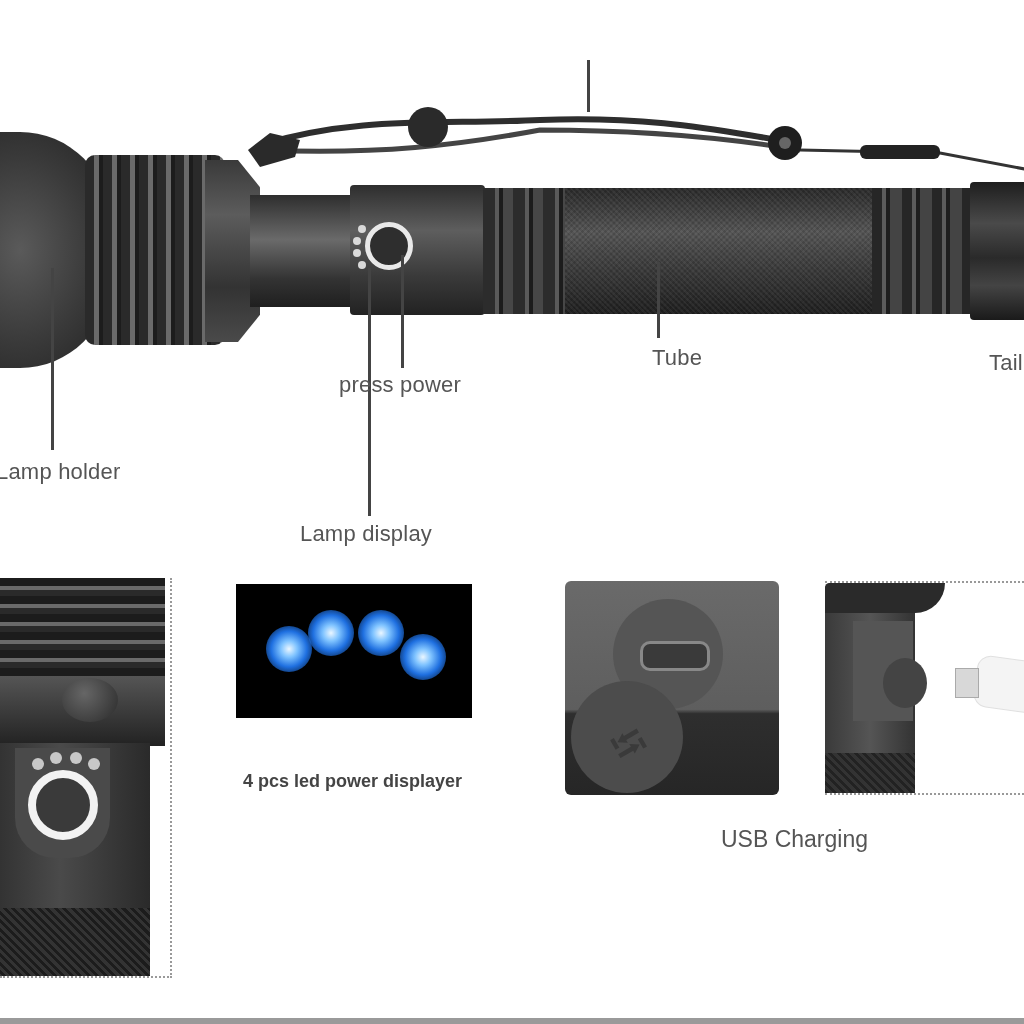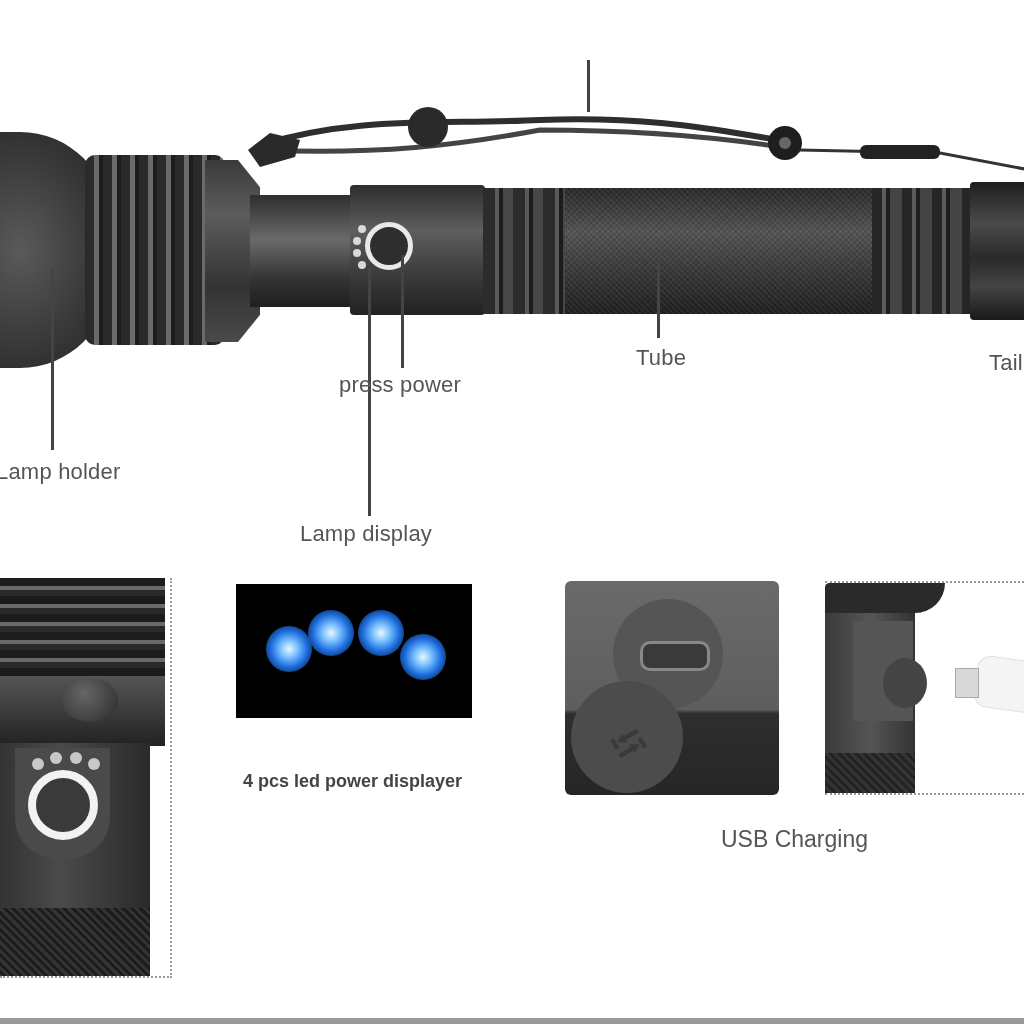--- a/index.html
+++ b/index.html
@@ -155,21 +155,21 @@
 
 <div class="leader" style="left:587px;top:60px;height:52px;"></div>
 <div class="leader" style="left:51px;top:268px;height:182px;"></div>
 <div class="leader" style="left:401px;top:255px;height:113px;"></div>
 <div class="leader" style="left:368px;top:268px;height:248px;"></div>
 <div class="leader" style="left:657px;top:262px;height:76px;"></div>
 
 <div class="label" style="left:-4px;top:459px;">Lamp holder</div>
 <div class="label" style="left:339px;top:372px;">press power</div>
 <div class="label" style="left:300px;top:521px;">Lamp display</div>
-<div class="label" style="left:636px;top:345px;">Tube</div>
+<div class="label" style="left:652px;top:345px;">Tube</div>
 <div class="label" style="left:989px;top:350px;">Tail</div>
 
 <div class="abs panel-head">
   <div class="ph-fins"></div>
   <div class="ph-collar"></div>
   <div class="ph-bump"></div>
   <div class="ph-body"></div>
   <div class="ph-plate"></div>
   <span class="ph-dot" style="left:32px;top:180px;"></span>
   <span class="ph-dot" style="left:50px;top:174px;"></span>

